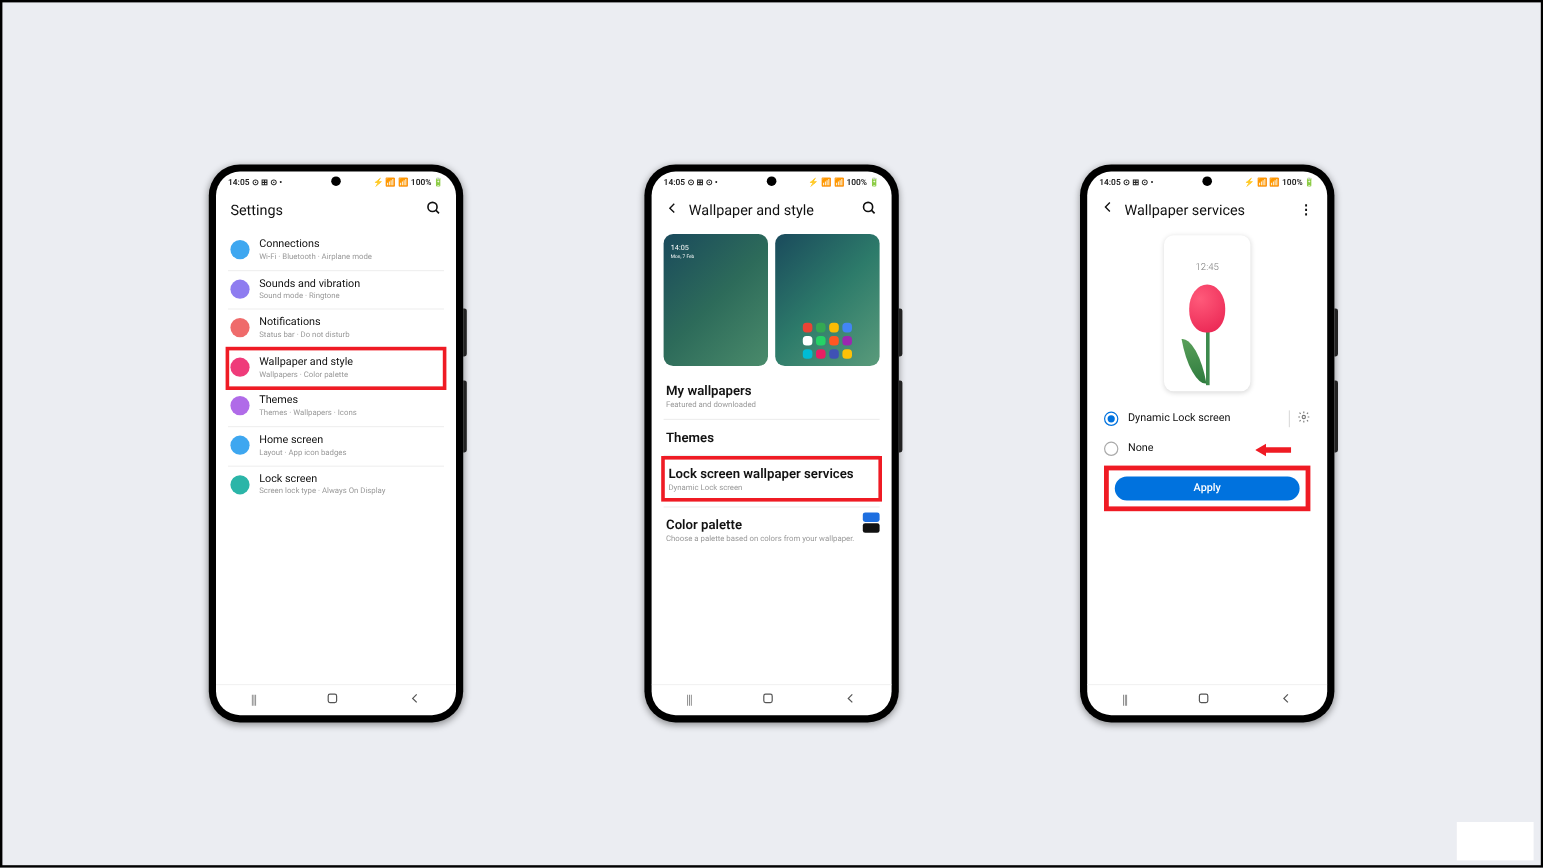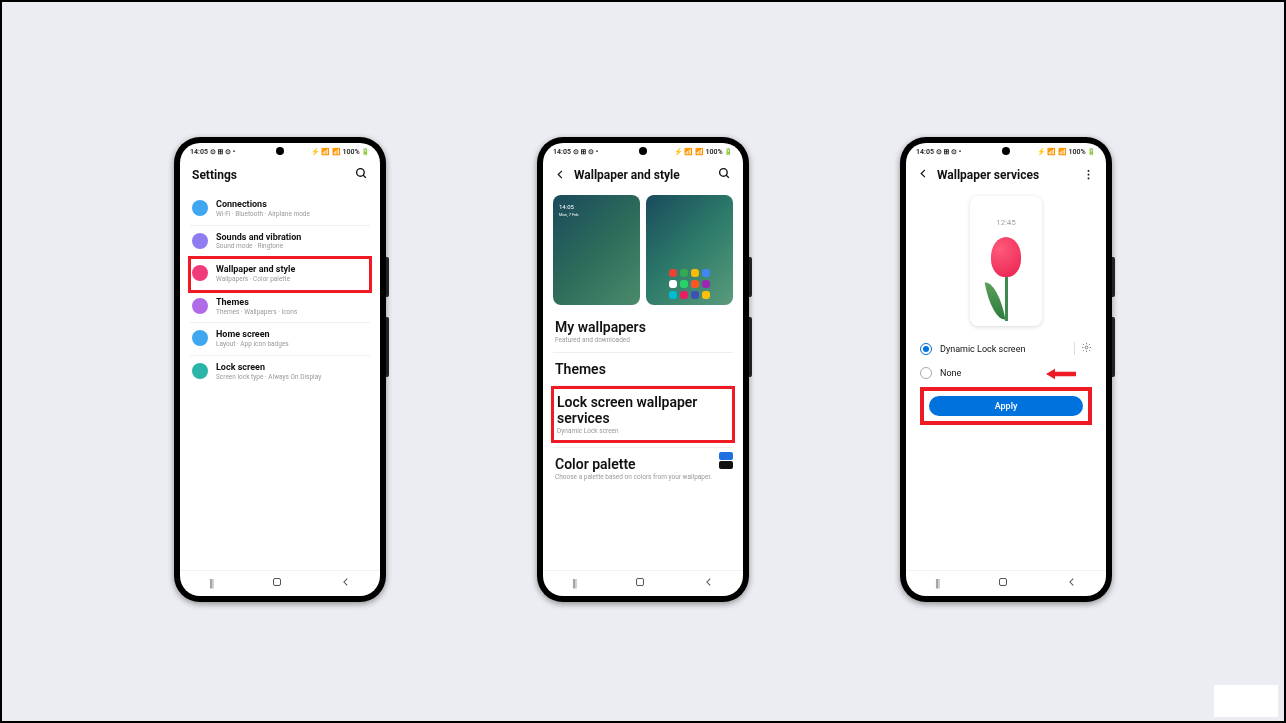--- a/index.html
+++ b/index.html
@@ -62,21 +62,21 @@
   .statusbar .left { display: flex; gap: 2px; align-items: center; }
   .statusbar .right { display: flex; gap: 2px; align-items: center; }
   .header {
     display: flex;
     align-items: center;
     padding: 6px 12px 10px 12px;
     gap: 8px;
   }
   .header .title {
     font-size: 12px;
-    font-weight: 700;
+    font-weight: 400;
     color: #111;
     flex: 1;
   }
   .header .back { font-size: 13px; color: #111; }
   .header .action { font-size: 11px; color: #111; }
   .content {
     flex: 1;
     overflow: hidden;
     padding: 0 10px;
   }
@@ -93,21 +93,21 @@
     width: 16px; height: 16px;
     border-radius: 50%;
     flex-shrink: 0;
     margin-top: 1px;
     display: flex;
     align-items: center;
     justify-content: center;
     font-size: 8px;
     color: #fff;
   }
-  .set-text .t { font-size: 9px; font-weight: 700; color: #111; line-height: 1.2; }
+  .set-text .t { font-size: 9px; font-weight: 400; color: #111; line-height: 1.2; }
   .set-text .s { font-size: 6.5px; color: #999; line-height: 1.2; margin-top: 1px; }
   .highlight-red {
     outline: 3px solid #ef1b24;
     outline-offset: -1px;
   }
   
   .wallpaper-row { display: flex; gap: 6px; padding: 2px 0 8px 0; }
   .wp-preview {
     flex: 1;
     height: 110px;
@@ -122,21 +122,21 @@
   .wp-preview .overlay-clock {
     position: absolute; top: 8px; left: 6px; color: #fff; font-size: 6px;
   }
   .wp-preview .app-rows {
     position: absolute; bottom: 6px; left: 0; right: 0;
     display: flex; flex-direction: column; gap: 3px; align-items: center;
   }
   .wp-preview .app-row { display: flex; gap: 3px; }
   .wp-preview .app { width: 8px; height: 8px; border-radius: 3px; }
   .s2-item { padding: 6px 2px; }
-  .s2-item .t { font-size: 14px; font-weight: 600; color: #111; }
+  .s2-item .t { font-size: 11px; font-weight: 600; color: #111; }
   .s2-item .s { font-size: 6.5px; color: #999; margin-top: 1px; }
   .s2-sep { height: 1px; background: #eee; margin: 2px 0; }
   .color-swatches {
     position: absolute;
     right: 0; top: 2px;
     display: flex; flex-direction: column; gap: 1px;
   }
   .color-swatches div { width: 14px; height: 8px; border-radius: 2px; }
   
   .s3-preview-wrap { display:flex; justify-content:center; padding: 4px 0 10px 0; }
@@ -230,20 +230,27 @@
             <div class="set-text">
               <div class="t">Connections</div>
               <div class="s">Wi-Fi · Bluetooth · Airplane mode</div>
             </div>
           </div>
           <div class="set-item">
             <div class="set-icon" style="background:#8e7cf0"></div>
             <div class="set-text">
               <div class="t">Sounds and vibration</div>
               <div class="s">Sound mode · Ringtone</div>
+            </div>
+          </div>
+          <div class="set-item">
+            <div class="set-icon" style="background:#ef6b6b"></div>
+            <div class="set-text">
+              <div class="t">Notifications</div>
+              <div class="s">Status bar · Do not disturb</div>
             </div>
           </div>
           <div class="set-item highlight-red">
             <div class="set-icon" style="background:#ef3b7a"></div>
             <div class="set-text">
               <div class="t">Wallpaper and style</div>
               <div class="s">Wallpapers · Color palette</div>
             </div>
           </div>
           <div class="set-item">

